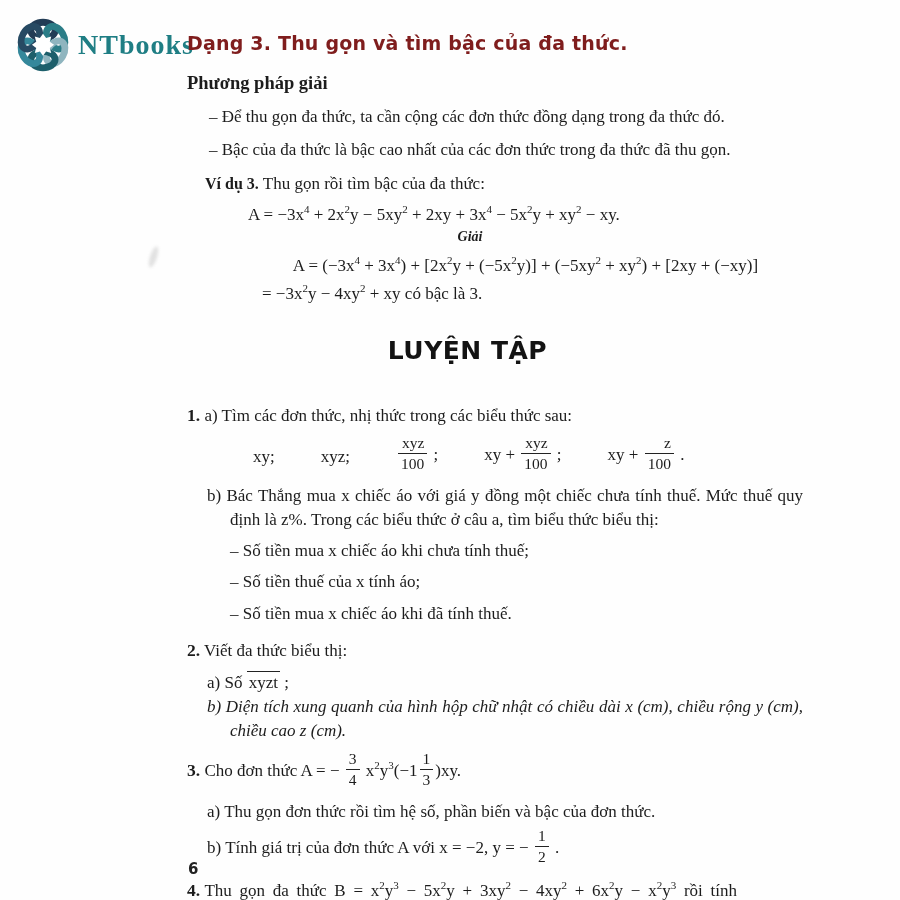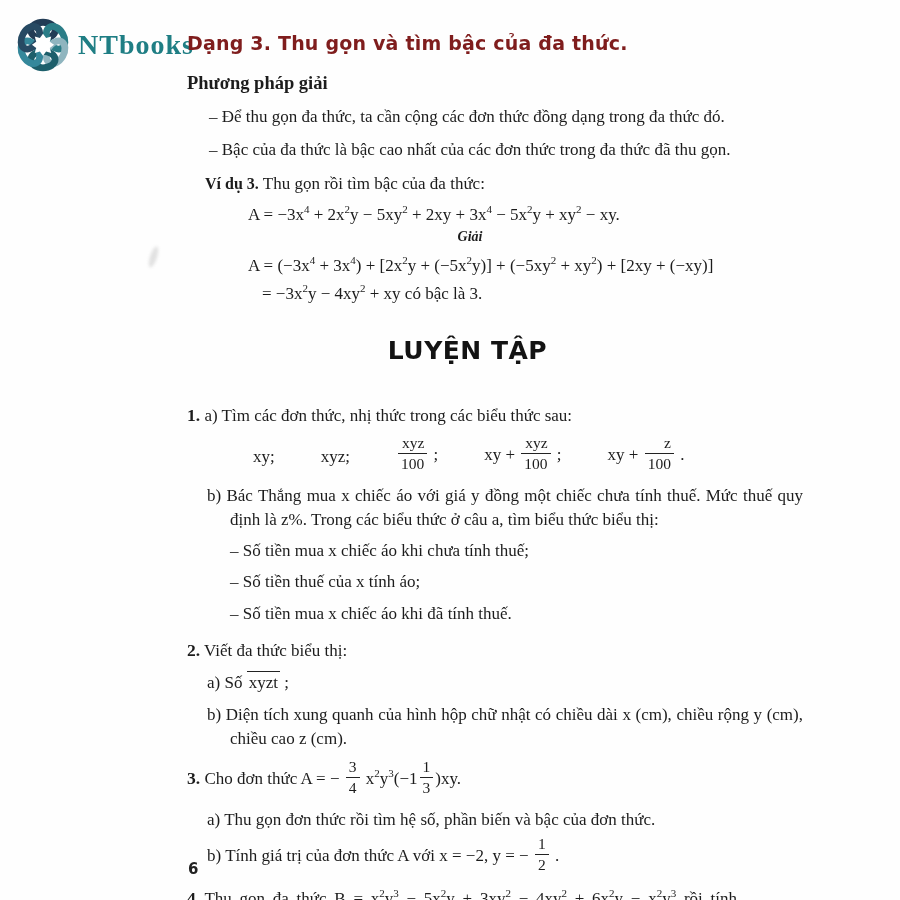--- a/index.html
+++ b/index.html
@@ -37,38 +37,38 @@
   }
   .method-title { margin-top: 13px; font-size: 18.5px; font-weight: 700; }
   .bullet { margin-top: 9px; margin-left: 22px; }
   .example-intro { margin-top: 10px; margin-left: 18px; }
   .example-intro b { font-size: 16px; }
   .formula { margin-top: 6px; margin-left: 61px; }
   .giai {
     margin-top: 0; text-align: center; padding-right: 50px;
     font-weight: 700; font-style: italic; font-size: 14px;
   }
-  .sol1 { margin-top: 7px; margin-left: 61px; }
+  .sol1 { margin-top: 7px; margin-left: 61px; text-align: center; }
   .sol2 { margin-top: 4px; margin-left: 75px; }
   .luyen {
     margin-top: 27px; text-align: center; padding-right: 55px;
     font-family: "DejaVu Sans", sans-serif;
     font-size: 25px; font-weight: 700; letter-spacing: 0.5px;
     color: #131313;
   }
   .ex-lead { margin-top: 35px; }
   .ex-lead b, .hang-ex b { font-size: 17.5px; }
   .expr-row {
     display: flex; align-items: center;
     column-gap: 46px; margin: 9px 0 2px 66px;
   }
   .hang-b  { margin-top: 8px; padding-left: 43px; text-indent: -23px; text-align: justify; }
   .dash    { margin-top: 7px; margin-left: 43px; }
   .sub     { margin-top: 8px; margin-left: 20px; }
-  .hang2b  { margin-top: 8px; padding-left: 43px; text-indent: -23px; text-align: justify; }
+  .hang2b  { margin-top: 0; padding-left: 43px; text-indent: -23px; text-align: justify; font-style: italic; }
   .hang-ex { margin-top: 9px; padding-left: 23px; text-indent: -23px; }
   .ex4-l1  { word-spacing: 3.5px; }
   .mt-frac { margin-top: 6px; }
   
   sup { font-size: 11px; line-height: 0; vertical-align: super; }
   .frac {
     display: inline-block; vertical-align: middle;
     text-align: right; font-size: 15.5px; line-height: 1.15;
     margin: 0 2px; transform: translateY(-3px);
   }

